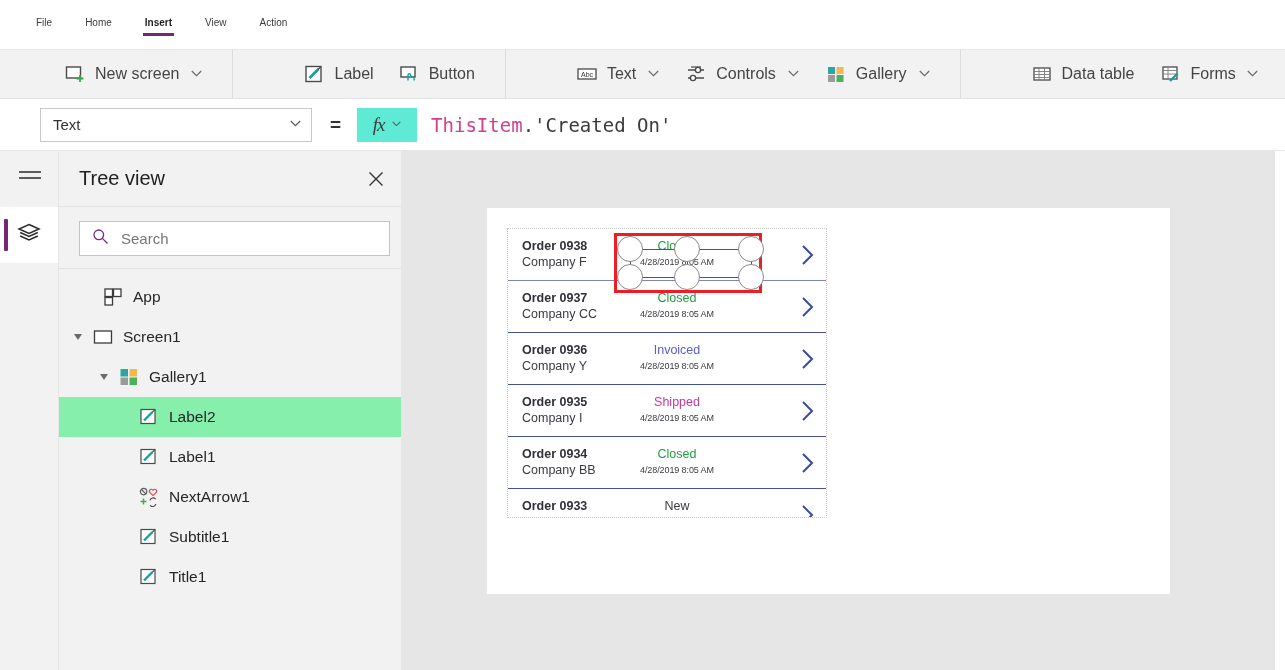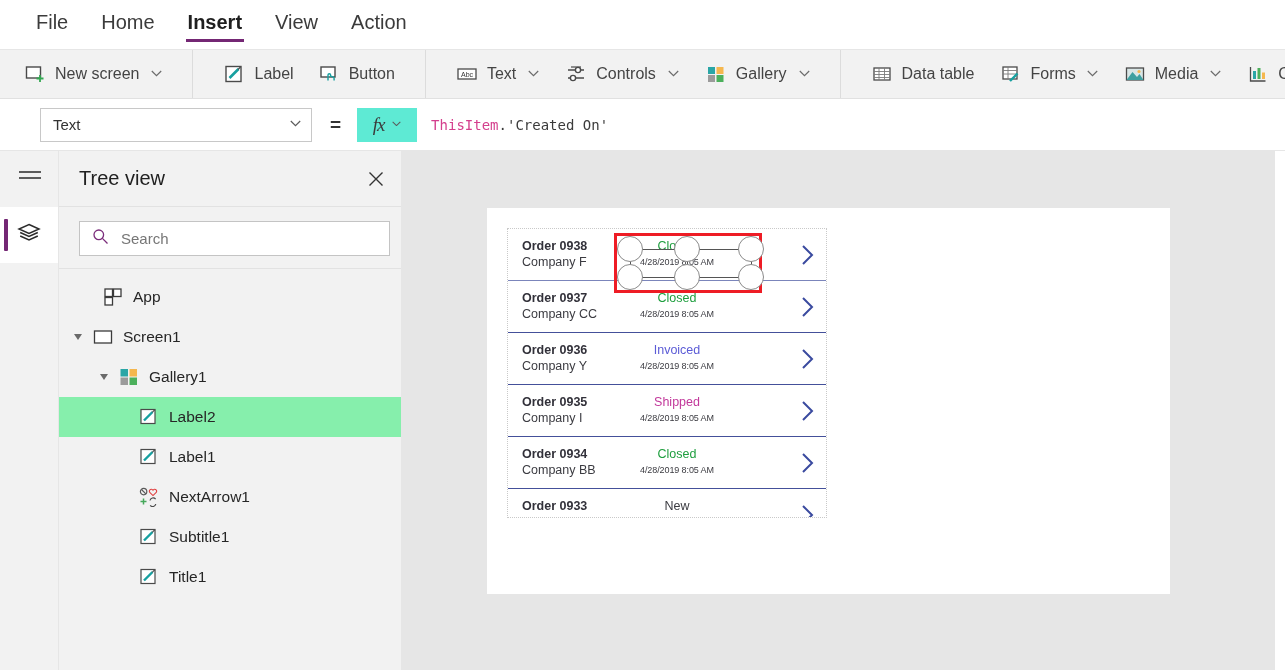--- a/index.html
+++ b/index.html
@@ -15,21 +15,21 @@
 
   
   .menubar {
     position:absolute; left:0; top:0; width:1285px; height:50px;
     background:#ffffff;
     display:flex; align-items:center;
     padding-left:34px;
     border-bottom:1px solid #e6e6e6;
   }
   .menu-item {
-    font-size:20px; color:#3b3b3b;
+    font-size:10px; color:#3b3b3b;
     margin-right:29px;
     position:relative;
     padding:6px 2px 10px 2px;
     cursor:pointer; white-space:nowrap;
   }
   .menu-item.active { font-weight:bold; color:#1f1f1f; }
   .menu-item.active::after {
     content:""; position:absolute; left:0; right:0; bottom:2px;
     height:3px; background:#742774;
   }
@@ -40,20 +40,21 @@
     background:#f2f2f2;
     display:flex; align-items:center;
     border-bottom:1px solid #e1e1e1;
     overflow:hidden;
   }
   .rib-group {
     display:flex; align-items:center; height:49px;
     padding:0 30px;
     border-right:1px solid #dcdcdc;
     white-space:nowrap;
+    margin-left:40px;
   }
   .rib-group:first-child { padding-left:24px; }
   .rib-btn {
     display:flex; align-items:center; gap:9px;
     font-size:16px; color:#444; cursor:pointer;
     height:49px;
   }
   .rib-label { line-height:1; }
   .caret {
     display:inline-block; width:11px; height:7px; margin-left:3px;
@@ -81,21 +82,21 @@
     display:flex; align-items:center; justify-content:center; gap:5px;
     cursor:pointer;
   }
   .fx {
     font-family:"Liberation Serif", serif;
     font-style:italic; font-size:19px; color:#3b3b3b; letter-spacing:-1px;
   }
   .formula-input {
     flex:1; height:34px; display:flex; align-items:center;
     padding-left:14px;
-    font-family:"DejaVu Sans Mono", monospace; font-size:14px;
+    font-family:"DejaVu Sans Mono", monospace; font-size:19px;
     white-space:pre; cursor:text;
   }
   .tok-obj  { color:#d43f8d; }
   .tok-prop { color:#3b3b3b; }
 
   
   .rail {
     position:absolute; left:0; top:151px; width:59px; height:519px;
     background:#f2f2f2; border-right:1px solid #e6e6e6;
   }

